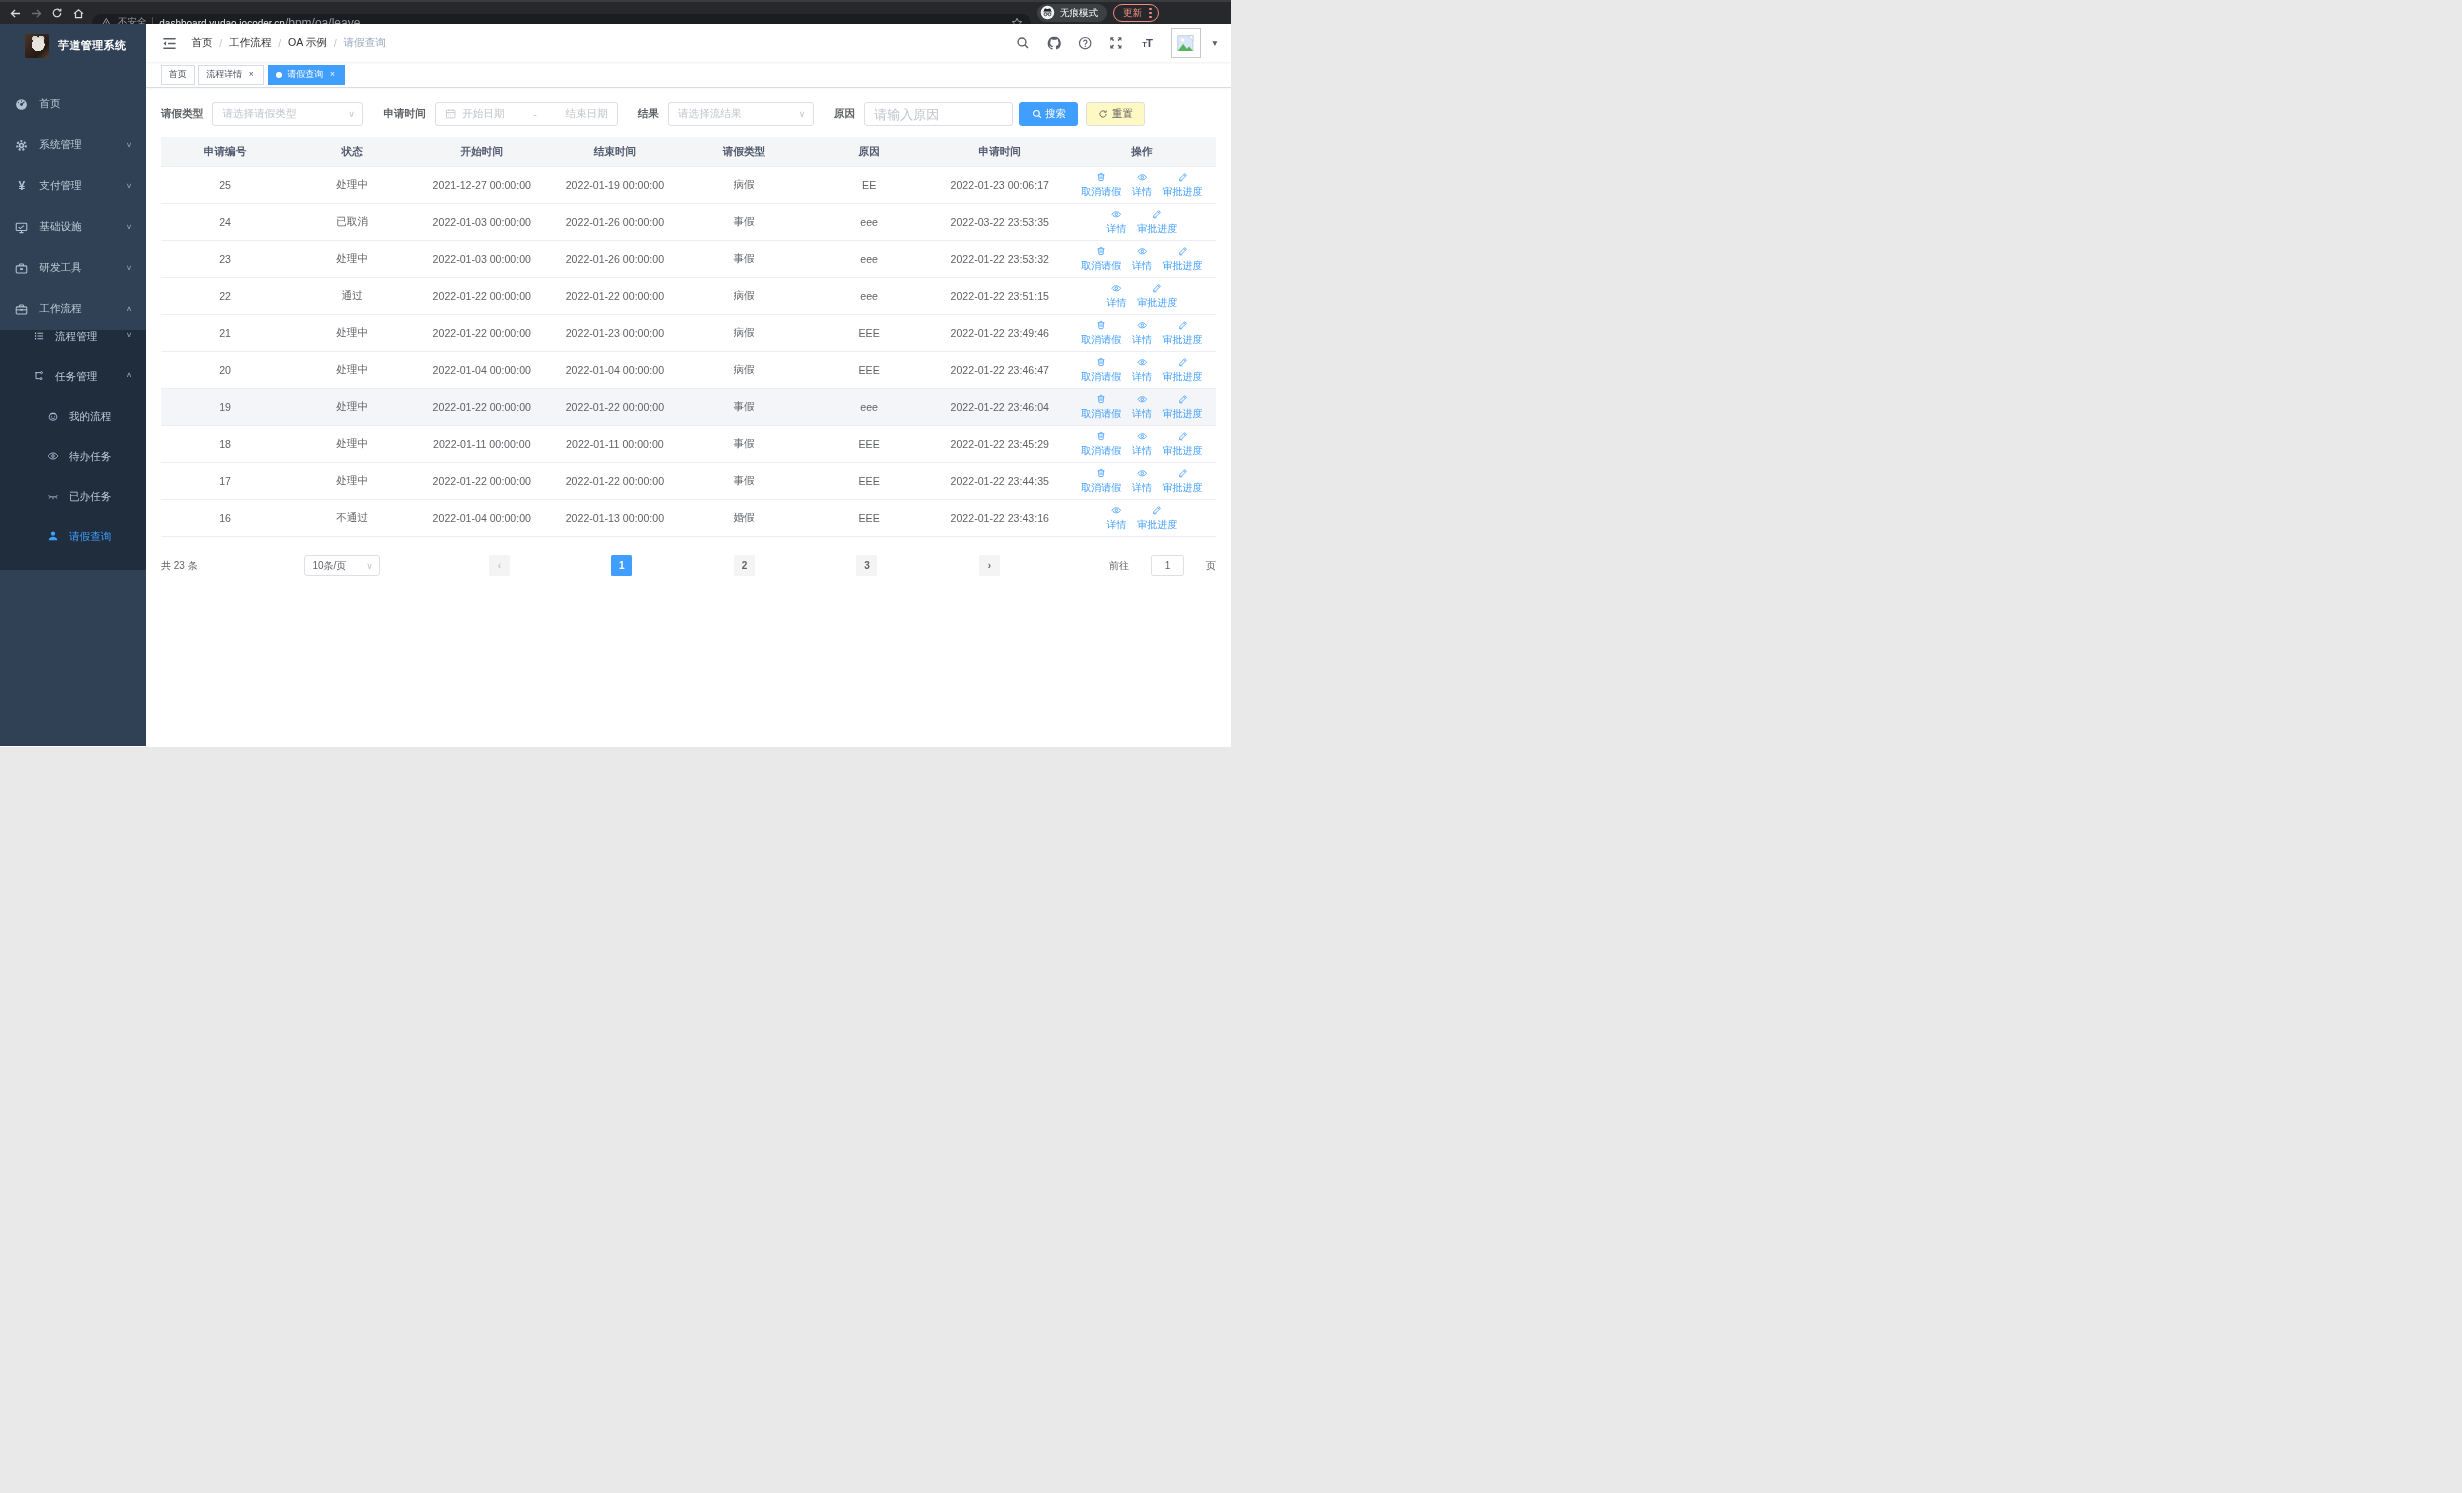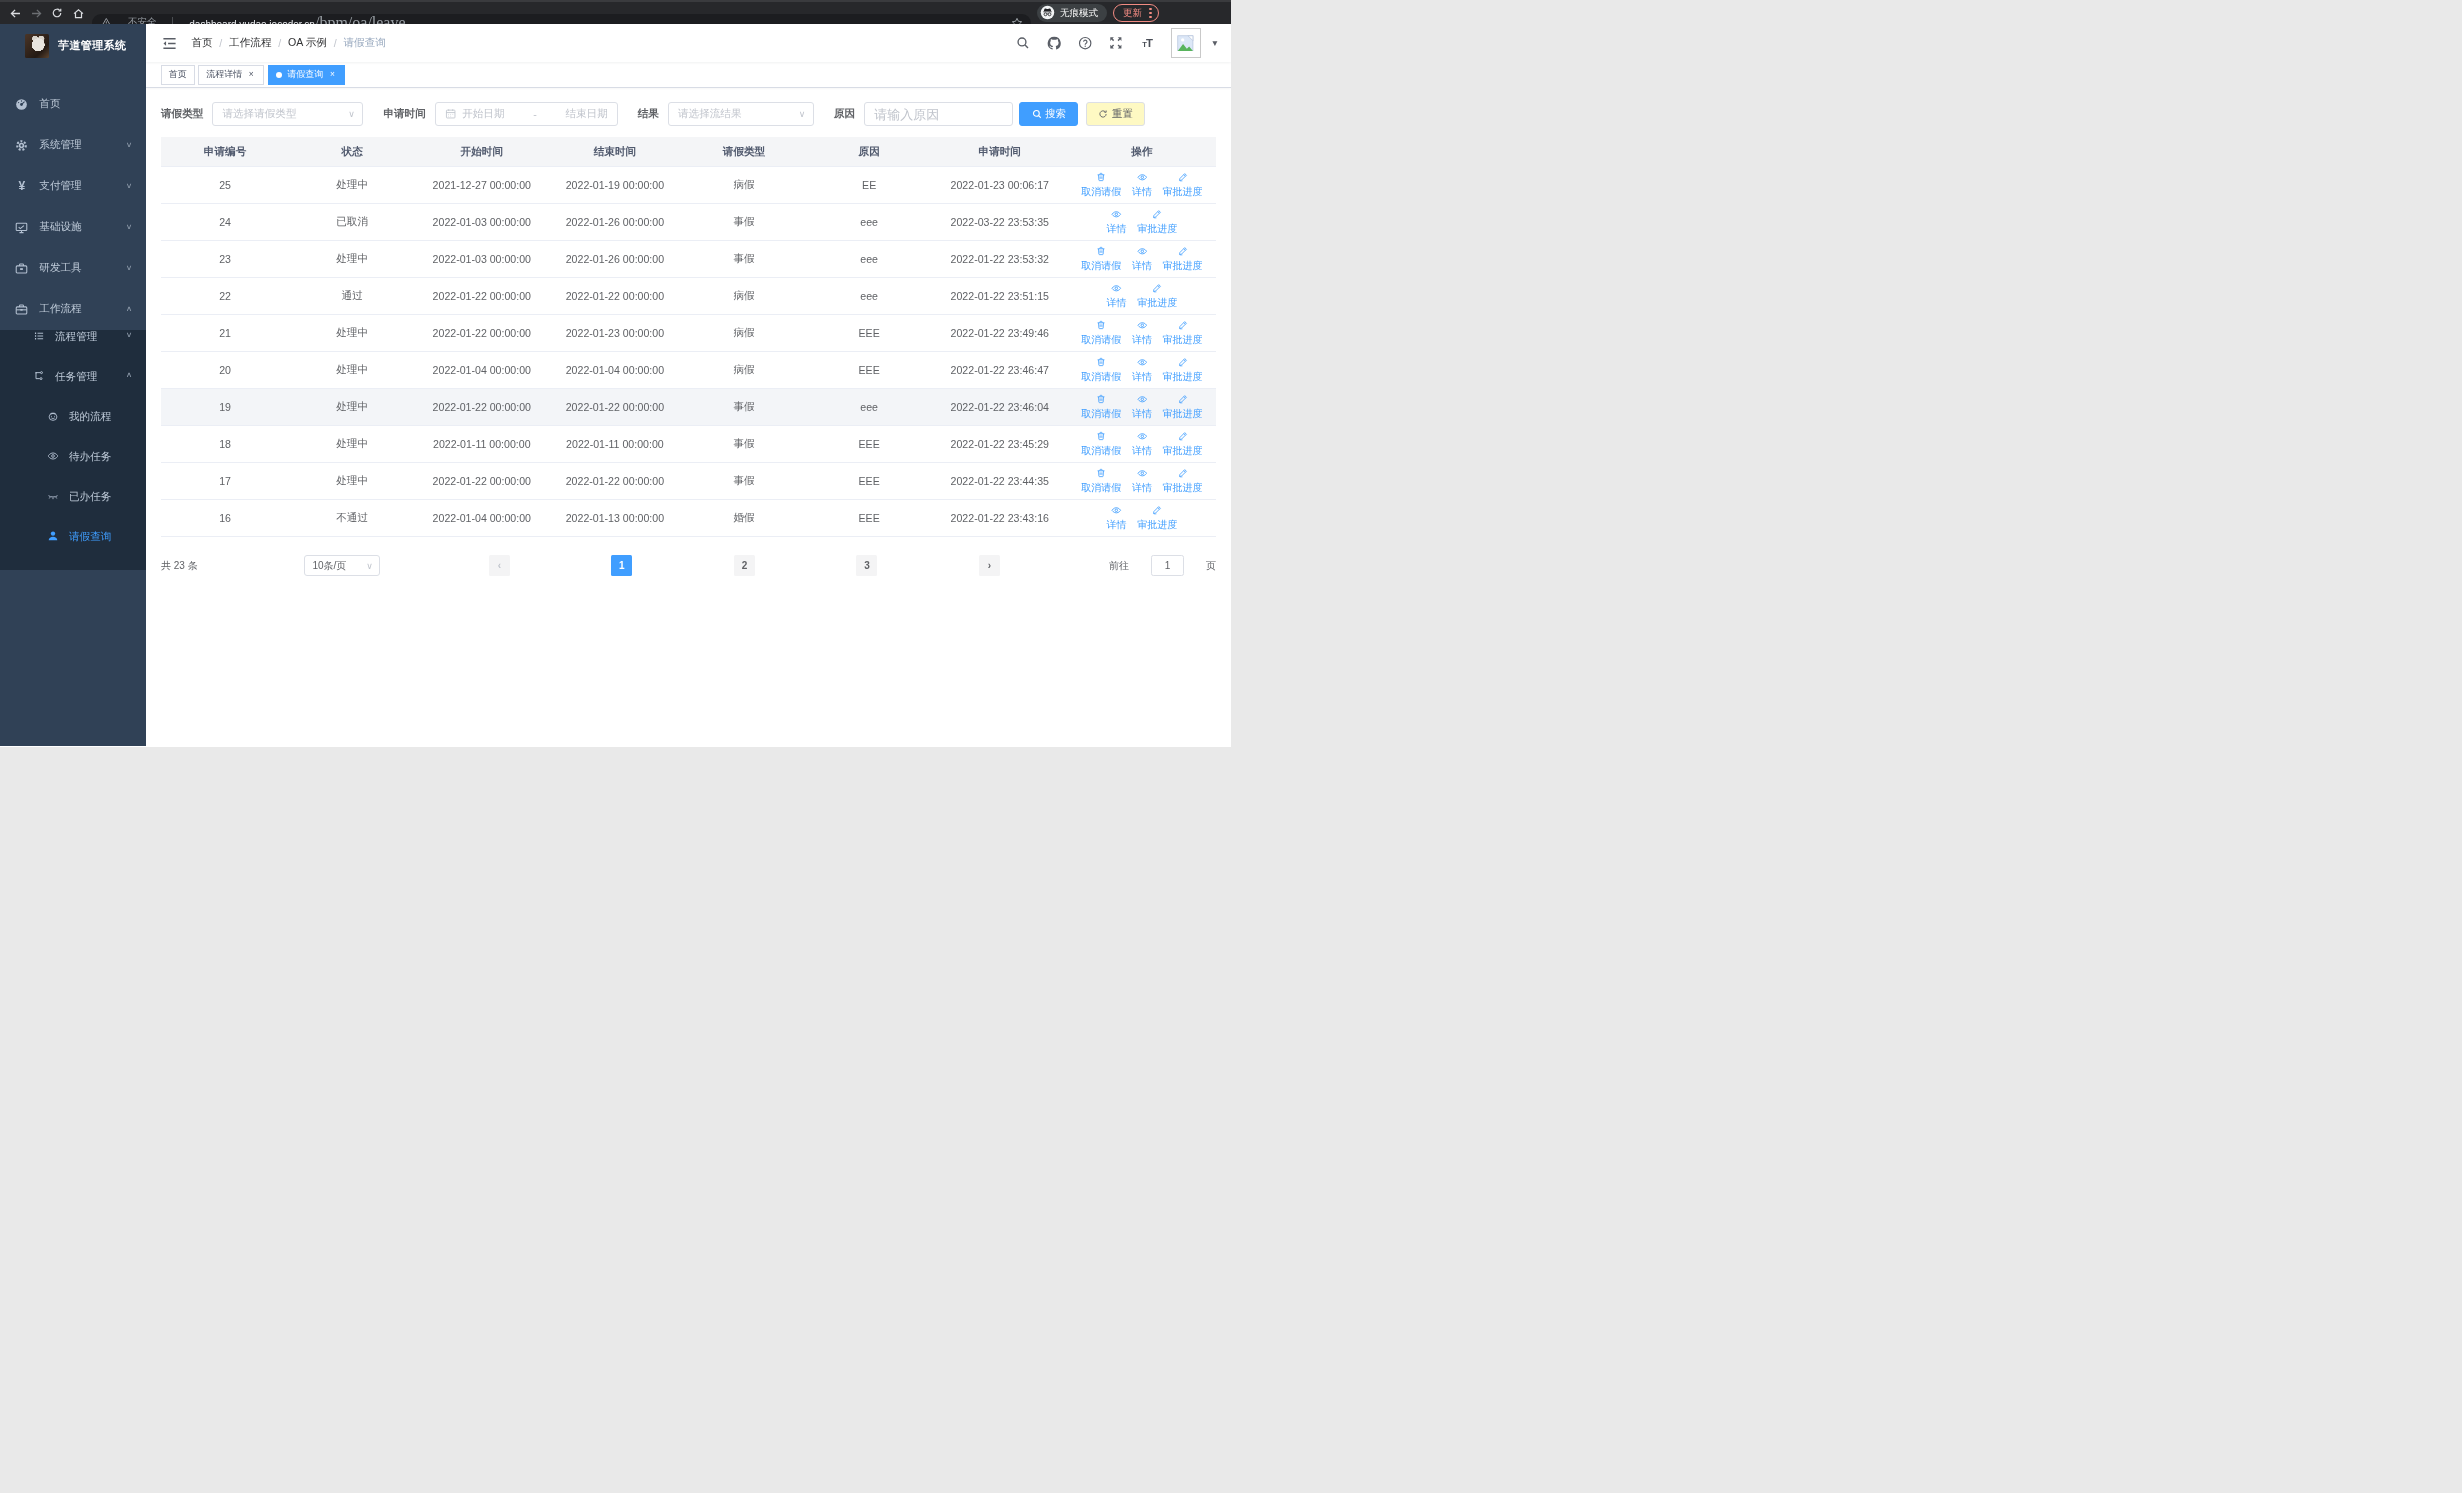--- a/index.html
+++ b/index.html
@@ -3,24 +3,24 @@
 <meta charset="utf-8">
 <style>
   * { box-sizing: border-box; margin: 0; padding: 0; }
   html,body { background:#e9e9e9; }
   body { font-family:"Liberation Sans", sans-serif; }
   .screen { position:relative; width:1231px; height:747px; background:#fff; overflow:hidden; }
 
   
   .browser { height:24px; background:#27282b; border-top:2.3px solid #3a3b3e; display:flex; align-items:center; padding:0 7.6px; gap:6px; }
   .bicon { width:15px; height:15px; display:flex; align-items:center; justify-content:center; flex:0 0 auto; }
-  .urlpill { flex:1; height:18px; background:#1c1d20; border-radius:9px; display:flex; align-items:center; padding:0 6px 0 9px; gap:16px; color:#9aa0a6; font-size:9.5px; max-width:939px;margin-top:19px; }
+  .urlpill { flex:1; height:18px; background:#1c1d20; border-radius:9px; display:flex; align-items:center; padding:0 6px 0 9px; gap:6px; color:#9aa0a6; font-size:9.5px; max-width:939px;margin-top:19px; }
   .url-div { width:0.8px; height:10.6px; background:#4a4d51; }
   .url-main { color:#e8eaed; font-size:10px; }
-  .url-path { color:#9aa0a6; font-size:16px;font-family:Liberation Serif, serif; }
+  .url-path { color:#9aa0a6; font-size:12px; }
   .url-spacer { flex:1; }
   .incog { height:18px; background:#3c4043; border-radius:9px; display:flex; align-items:center; gap:5.3px; padding:0 9px 0 3px; color:#fff; font-size:9.5px; flex:0 0 auto; }
   .update-pill { height:18px; border:0.8px solid #f28b82; border-radius:9px; display:flex; align-items:center; gap:7.6px; padding:0 6px 0 9px; color:#f28b82; font-size:9.5px; flex:0 0 auto; }
   .vdots { display:flex; flex-direction:column; gap:1.5px; }
   .vdots i { width:2.3px; height:2.3px; border-radius:50%; background:#f28b82; }
 
   
   .app { display:flex; height:722px; }
 
   

